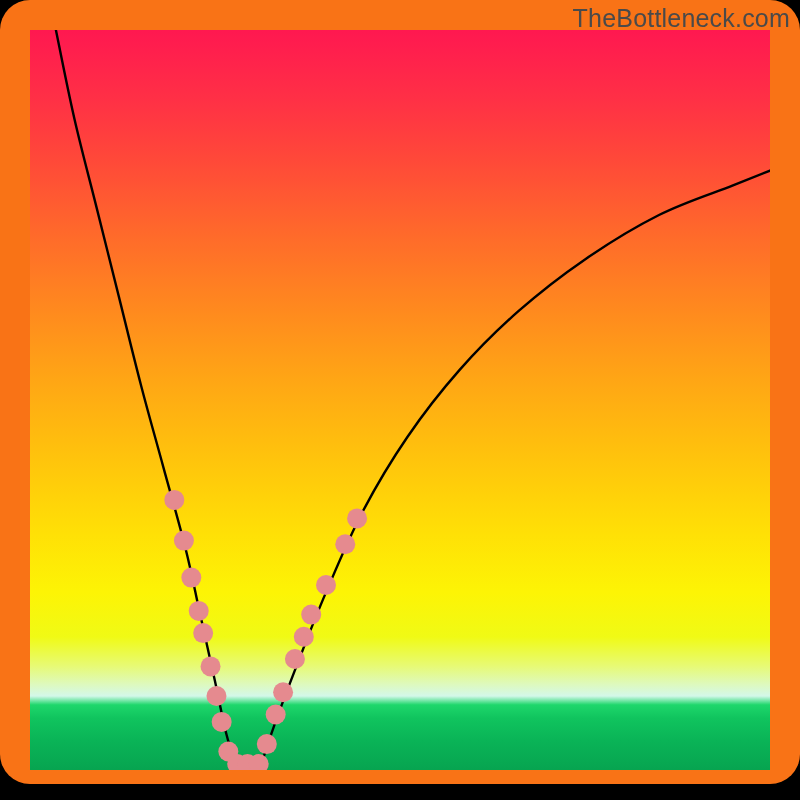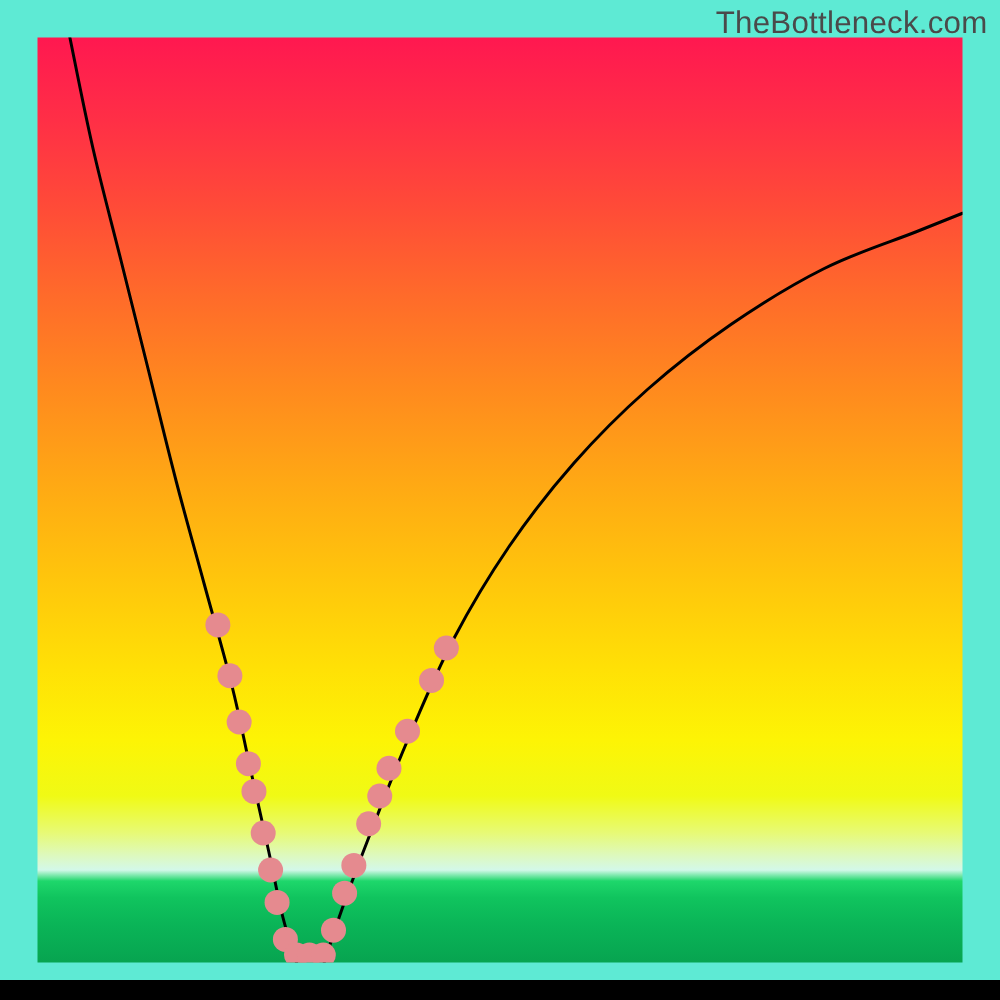--- a/index.html
+++ b/index.html
@@ -8,21 +8,22 @@
     width: 800px;
     height: 800px;
     overflow: hidden;
     background: #000;
     font-family: Arial, Helvetica, sans-serif;
   }
   .frame {
     position: relative;
     width: 800px;
     height: 784px;
-    background: #5eead4;
+    background: #f97316;
+    border-radius: 30px;
   }
   .watermark {
     position: absolute;
     top: 4px;
     right: 10px;
     color: #4a4a4a;
     font-size: 25px;
     font-weight: 500;
     letter-spacing: 0.2px;
     z-index: 10;

